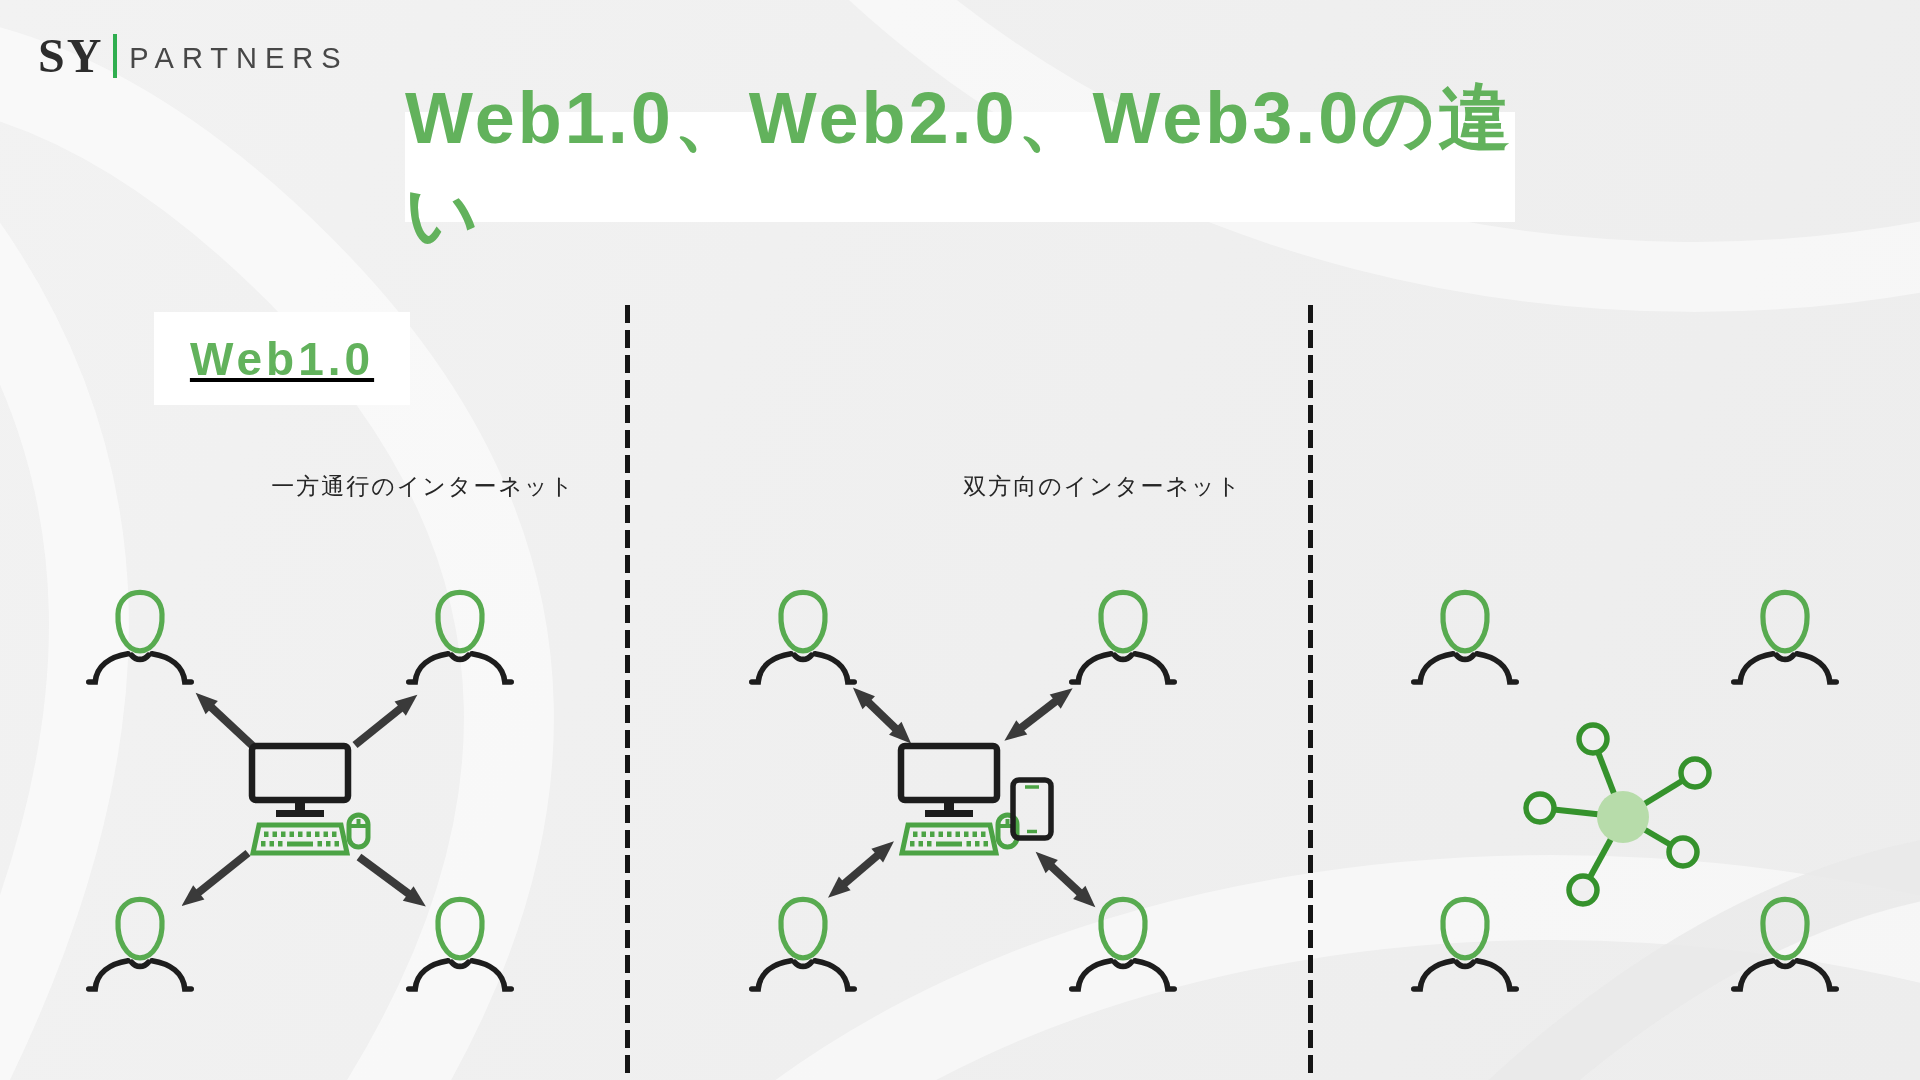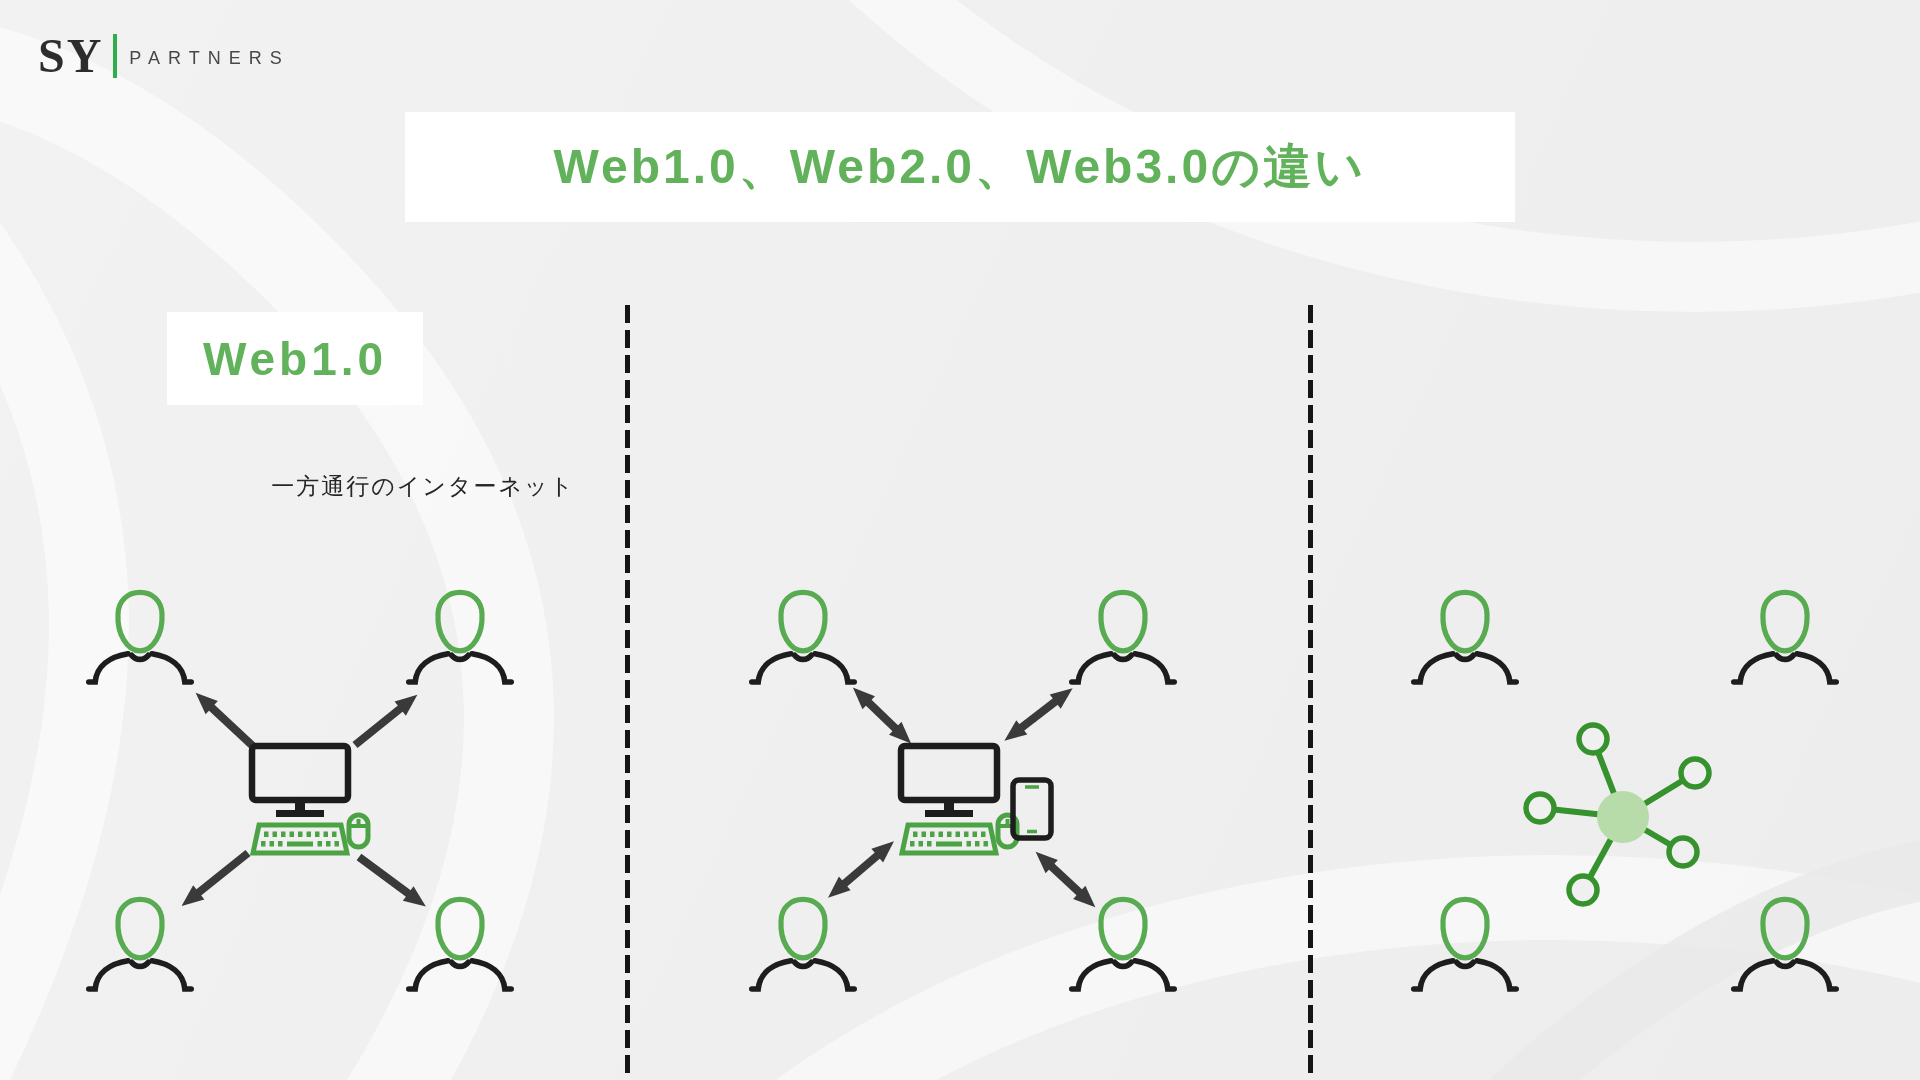--- a/index.html
+++ b/index.html
@@ -8,42 +8,42 @@
     background:#f0f0f0;
     font-family:"Liberation Sans","DejaVu Sans",sans-serif;
     overflow:hidden;
   }
   .stage{position:relative;width:1920px;height:1080px;background:linear-gradient(115deg,#f2f2f2 0%,#efefef 55%,#ededed 100%);}
   .bg-waves{position:absolute;left:0;top:0;z-index:0;}
   
   .logo{position:absolute;left:38px;top:32px;display:flex;align-items:center;z-index:3;}
   .logo .sy{font-family:"Liberation Serif","DejaVu Serif",serif;font-weight:700;font-size:48px;color:#2d2d2d;letter-spacing:2px;line-height:1;}
   .logo .bar{width:4px;height:44px;background:#2fae4f;margin:0 12px 0 10px;}
-  .logo .partners{font-size:18px;color:#474747;letter-spacing:8px;font-weight:400;line-height:1;margin-top:4px;}
+  .logo .partners{font-size:29px;color:#474747;letter-spacing:8px;font-weight:400;line-height:1;margin-top:4px;}
   
   .title-banner{
     position:absolute;left:405px;top:112px;width:1110px;height:110px;
     background:#ffffff;display:flex;align-items:center;justify-content:center;z-index:2;
     box-shadow:0 0 0 0 rgba(0,0,0,0);
   }
-  .title-banner .title-text{font-size:48px;font-weight:700;color:#62b25c;letter-spacing:3px;}
+  .title-banner .title-text{font-size:72px;font-weight:700;color:#62b25c;letter-spacing:3px;}
   
   .divider{
     position:absolute;top:305px;height:775px;width:5px;z-index:1;
     background:repeating-linear-gradient(to bottom,#151515 0px,#151515 18px,rgba(0,0,0,0) 18px,rgba(0,0,0,0) 25px);
   }
   .divider.d1{left:625px;}
   .divider.d2{left:1308px;}
   
   .col-header{
     position:absolute;top:312px;width:256px;height:93px;background:#ffffff;
     display:flex;align-items:center;justify-content:center;z-index:2;
   }
   .col-header span{font-size:46px;font-weight:700;color:#62b25c;letter-spacing:4px;}
-  .ch1{left:167px;} .ch2{left:834px;} .ch3{left:1504px;}
+  .ch1{left:154px;text-decoration:underline;} .ch2{left:834px;} .ch3{left:1504px;}
   
   .col-subtitle{
     position:absolute;top:464px;width:560px;height:44px;line-height:44px;
     text-align:right;font-size:23px;font-weight:400;color:#262626;letter-spacing:2px;z-index:2;
   }
   .cs1{left:15px;} .cs2{left:682px;} .cs3{left:1352px;}
   .diagram{position:absolute;top:552px;z-index:2;}
   .dg1{left:65px;} .dg2{left:728px;} .dg3{left:1390px;}
 </style>
 </head>
@@ -116,20 +116,21 @@
   </div>
 
   <div class="divider d1"></div>
   <div class="divider d2"></div>
 
   <div class="col-header ch1">
     <span>Web1.0</span>
   </div>
 
   <div class="col-subtitle cs1">一方通行のインターネット</div>
+  <div class="col-subtitle cs2">双方向のインターネット</div>
 
   <svg class="diagram dg1" width="470" height="470" viewBox="0 0 470 470">
     <use href="#person-icon" transform="translate(75,90) scale(0.8)"></use>
     <use href="#person-icon" transform="translate(395,90) scale(0.8)"></use>
     <use href="#person-icon" transform="translate(75,397) scale(0.8)"></use>
     <use href="#person-icon" transform="translate(395,397) scale(0.8)"></use>
     <g stroke="#3a3a3a" stroke-width="8">
       <line x1="190" y1="196" x2="146" y2="155" marker-end="url(#arrow-head)"></line>
       <line x1="290" y1="193" x2="336" y2="156" marker-end="url(#arrow-head)"></line>
       <line x1="183" y1="301" x2="133" y2="341" marker-end="url(#arrow-head)"></line>

